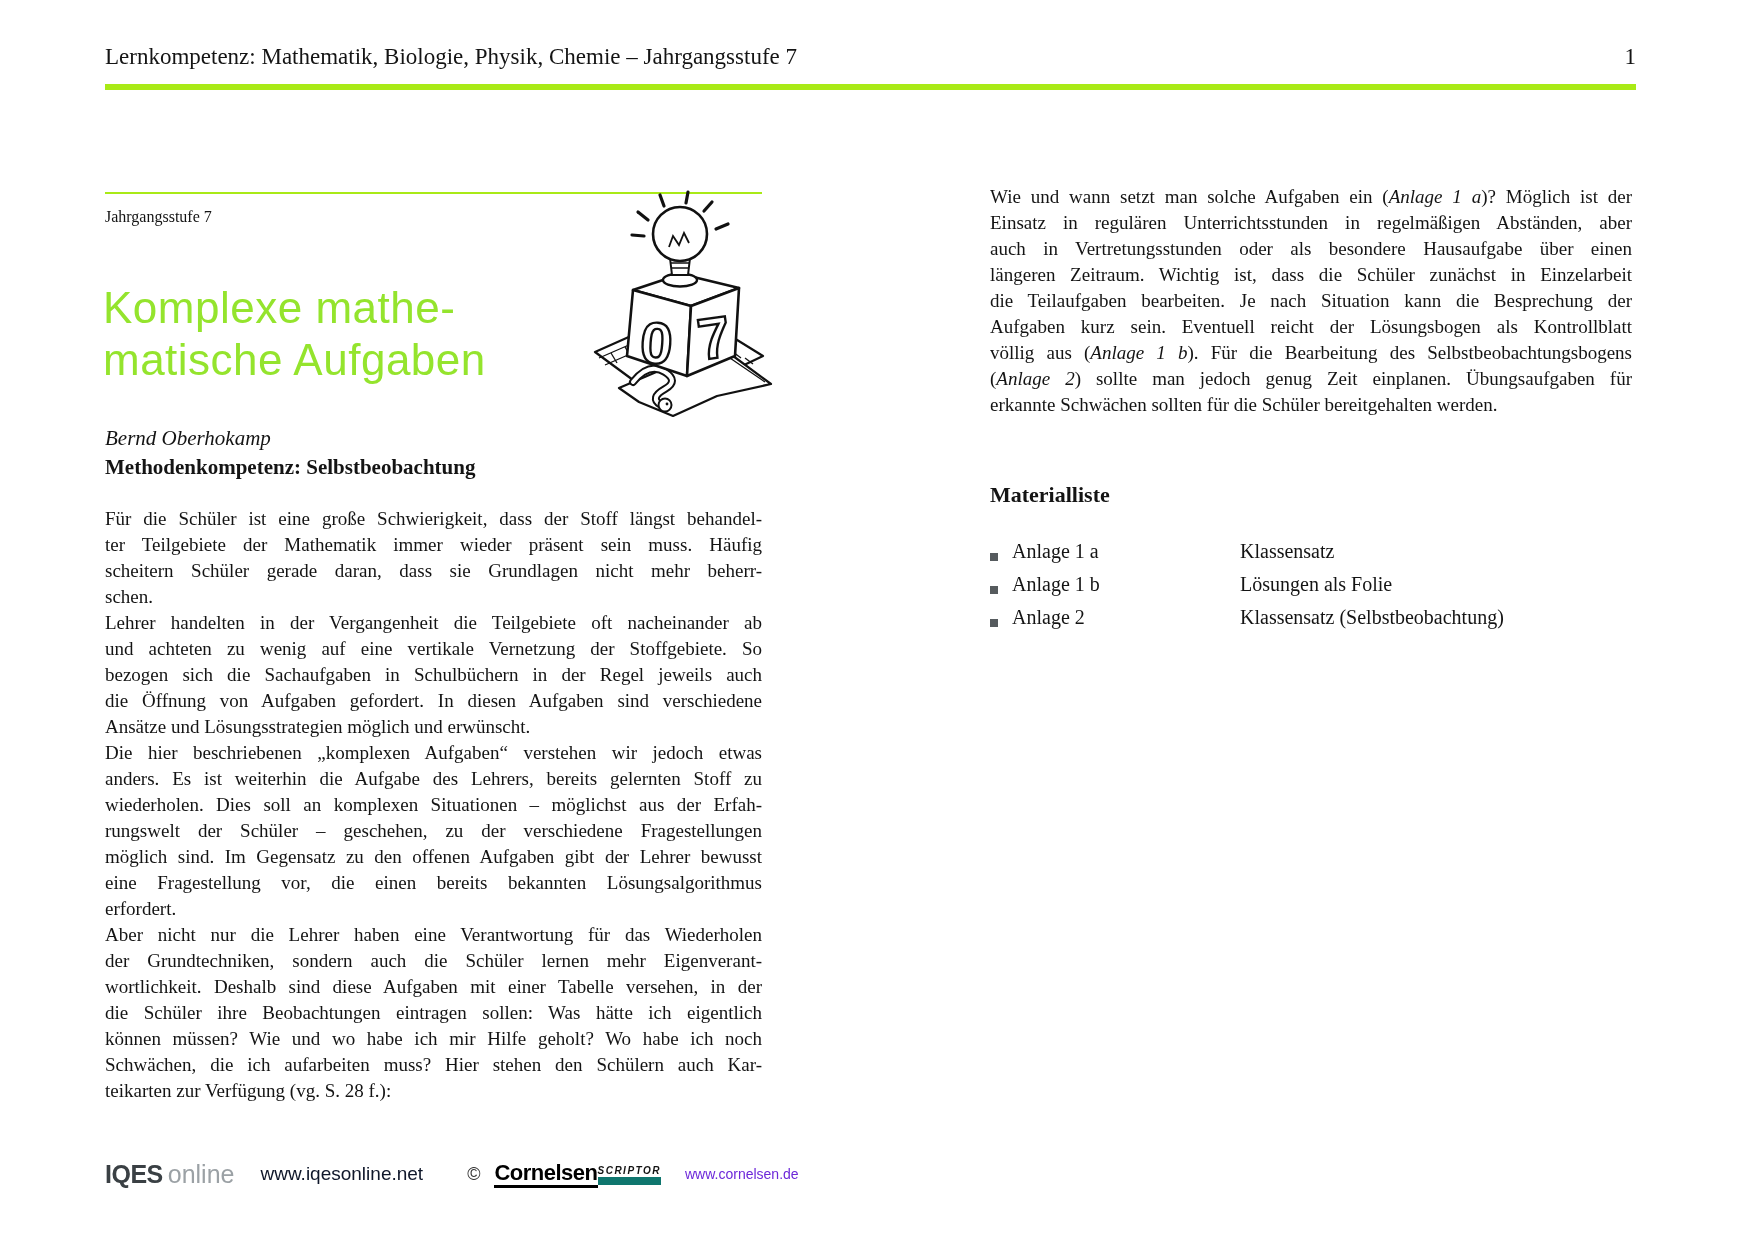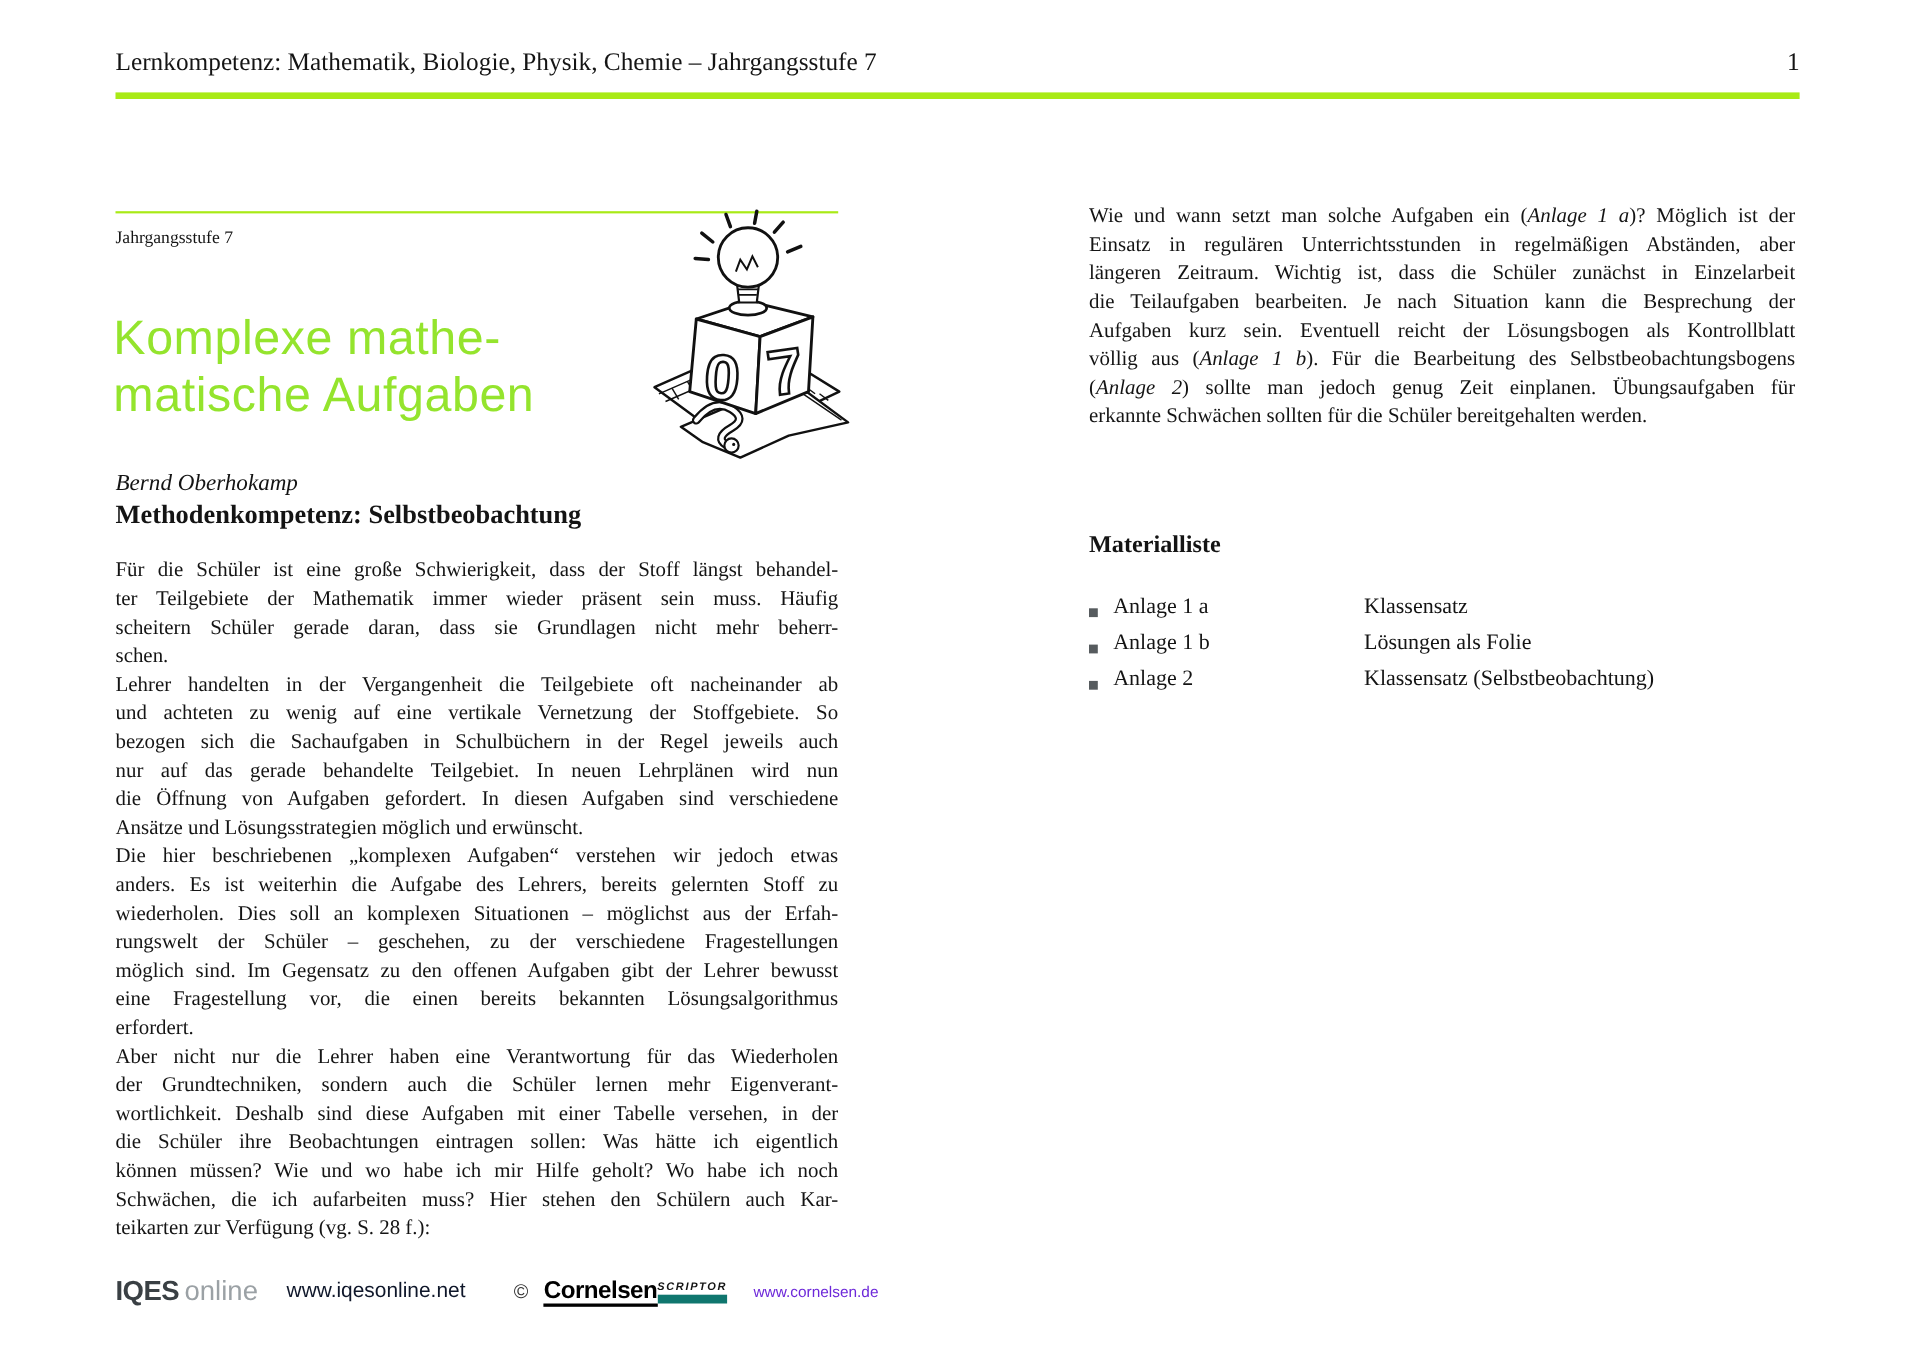--- a/index.html
+++ b/index.html
@@ -10,21 +10,21 @@
   .page-number{position:absolute;left:1556px;top:44px;width:80px;text-align:right;font-size:23px;}
   .header-rule{position:absolute;left:105px;top:84px;width:1531px;height:6px;background:var(--accent-green);}
 
   .kicker-rule{position:absolute;left:105px;top:192px;width:657px;height:2px;background:var(--accent-green);}
   .kicker{position:absolute;left:105px;top:208px;font-size:16px;}
 
   .doc-title{position:absolute;left:103px;top:282px;font-family:"Liberation Sans",sans-serif;
              font-size:44px;line-height:52px;color:var(--title-green);letter-spacing:.5px;}
 
   .author{position:absolute;left:105px;top:426px;font-size:21px;font-style:italic;}
-  .subtitle{position:absolute;left:105px;top:455px;font-size:24px;font-weight:bold;}
+  .subtitle{position:absolute;left:105px;top:455px;font-size:21px;font-weight:bold;}
 
   .body-left{position:absolute;left:105px;top:506px;width:657px;}
   .body-right{position:absolute;left:990px;top:184px;width:642px;}
   .bline{font-size:19px;line-height:26px;height:26px;white-space:nowrap;overflow:hidden;
          text-align:justify;text-align-last:justify;}
   .bline.pend{text-align-last:left;}
   .bline em{font-style:italic;}
 
   .material-heading{position:absolute;left:990px;top:482px;font-size:22px;font-weight:bold;}
   .material-list{position:absolute;left:990px;top:540px;width:646px;}
@@ -120,41 +120,41 @@
   <div class="subtitle">Methodenkompetenz: Selbstbeobachtung</div>
 
   <div class="body-left">
       <div class="bline">Für die Schüler ist eine große Schwierigkeit, dass der Stoff längst behandel-</div>
       <div class="bline">ter Teilgebiete der Mathematik immer wieder präsent sein muss. Häufig</div>
       <div class="bline">scheitern Schüler gerade daran, dass sie Grundlagen nicht mehr beherr-</div>
       <div class="bline pend">schen.</div>
       <div class="bline">Lehrer handelten in der Vergangenheit die Teilgebiete oft nacheinander ab</div>
       <div class="bline">und achteten zu wenig auf eine vertikale Vernetzung der Stoffgebiete. So</div>
       <div class="bline">bezogen sich die Sachaufgaben in Schulbüchern in der Regel jeweils auch</div>
-      <div class="bline">nur auf das gerade behandelte Teilgebiet. In neuen Lehrplänen wird nun</div>
       <div class="bline">die Öffnung von Aufgaben gefordert. In diesen Aufgaben sind verschiedene</div>
       <div class="bline pend">Ansätze und Lösungsstrategien möglich und erwünscht.</div>
       <div class="bline">Die hier beschriebenen „komplexen Aufgaben“ verstehen wir jedoch etwas</div>
       <div class="bline">anders. Es ist weiterhin die Aufgabe des Lehrers, bereits gelernten Stoff zu</div>
       <div class="bline">wiederholen. Dies soll an komplexen Situationen – möglichst aus der Erfah-</div>
       <div class="bline">rungswelt der Schüler – geschehen, zu der verschiedene Fragestellungen</div>
       <div class="bline">möglich sind. Im Gegensatz zu den offenen Aufgaben gibt der Lehrer bewusst</div>
       <div class="bline">eine Fragestellung vor, die einen bereits bekannten Lösungsalgorithmus</div>
       <div class="bline pend">erfordert.</div>
       <div class="bline">Aber nicht nur die Lehrer haben eine Verantwortung für das Wiederholen</div>
       <div class="bline">der Grundtechniken, sondern auch die Schüler lernen mehr Eigenverant-</div>
       <div class="bline">wortlichkeit. Deshalb sind diese Aufgaben mit einer Tabelle versehen, in der</div>
       <div class="bline">die Schüler ihre Beobachtungen eintragen sollen: Was hätte ich eigentlich</div>
       <div class="bline">können müssen? Wie und wo habe ich mir Hilfe geholt? Wo habe ich noch</div>
       <div class="bline">Schwächen, die ich aufarbeiten muss? Hier stehen den Schülern auch Kar-</div>
       <div class="bline pend">teikarten zur Verfügung (vg. S. 28 f.):</div>
     </div>
   <div class="body-right">
       <div class="bline">Wie und wann setzt man solche Aufgaben ein (<em>Anlage 1 a</em>)? Möglich ist der</div>
       <div class="bline">Einsatz in regulären Unterrichtsstunden in regelmäßigen Abständen, aber</div>
+      <div class="bline">auch in Vertretungsstunden oder als besondere Hausaufgabe über einen</div>
       <div class="bline">längeren Zeitraum. Wichtig ist, dass die Schüler zunächst in Einzelarbeit</div>
       <div class="bline">die Teilaufgaben bearbeiten. Je nach Situation kann die Besprechung der</div>
       <div class="bline">Aufgaben kurz sein. Eventuell reicht der Lösungsbogen als Kontrollblatt</div>
       <div class="bline">völlig aus (<em>Anlage 1 b</em>). Für die Bearbeitung des Selbstbeobachtungsbogens</div>
       <div class="bline">(<em>Anlage 2</em>) sollte man jedoch genug Zeit einplanen. Übungsaufgaben für</div>
       <div class="bline pend">erkannte Schwächen sollten für die Schüler bereitgehalten werden.</div>
     </div>
 
   <div class="material-heading">Materialliste</div>
   <div class="material-list">

